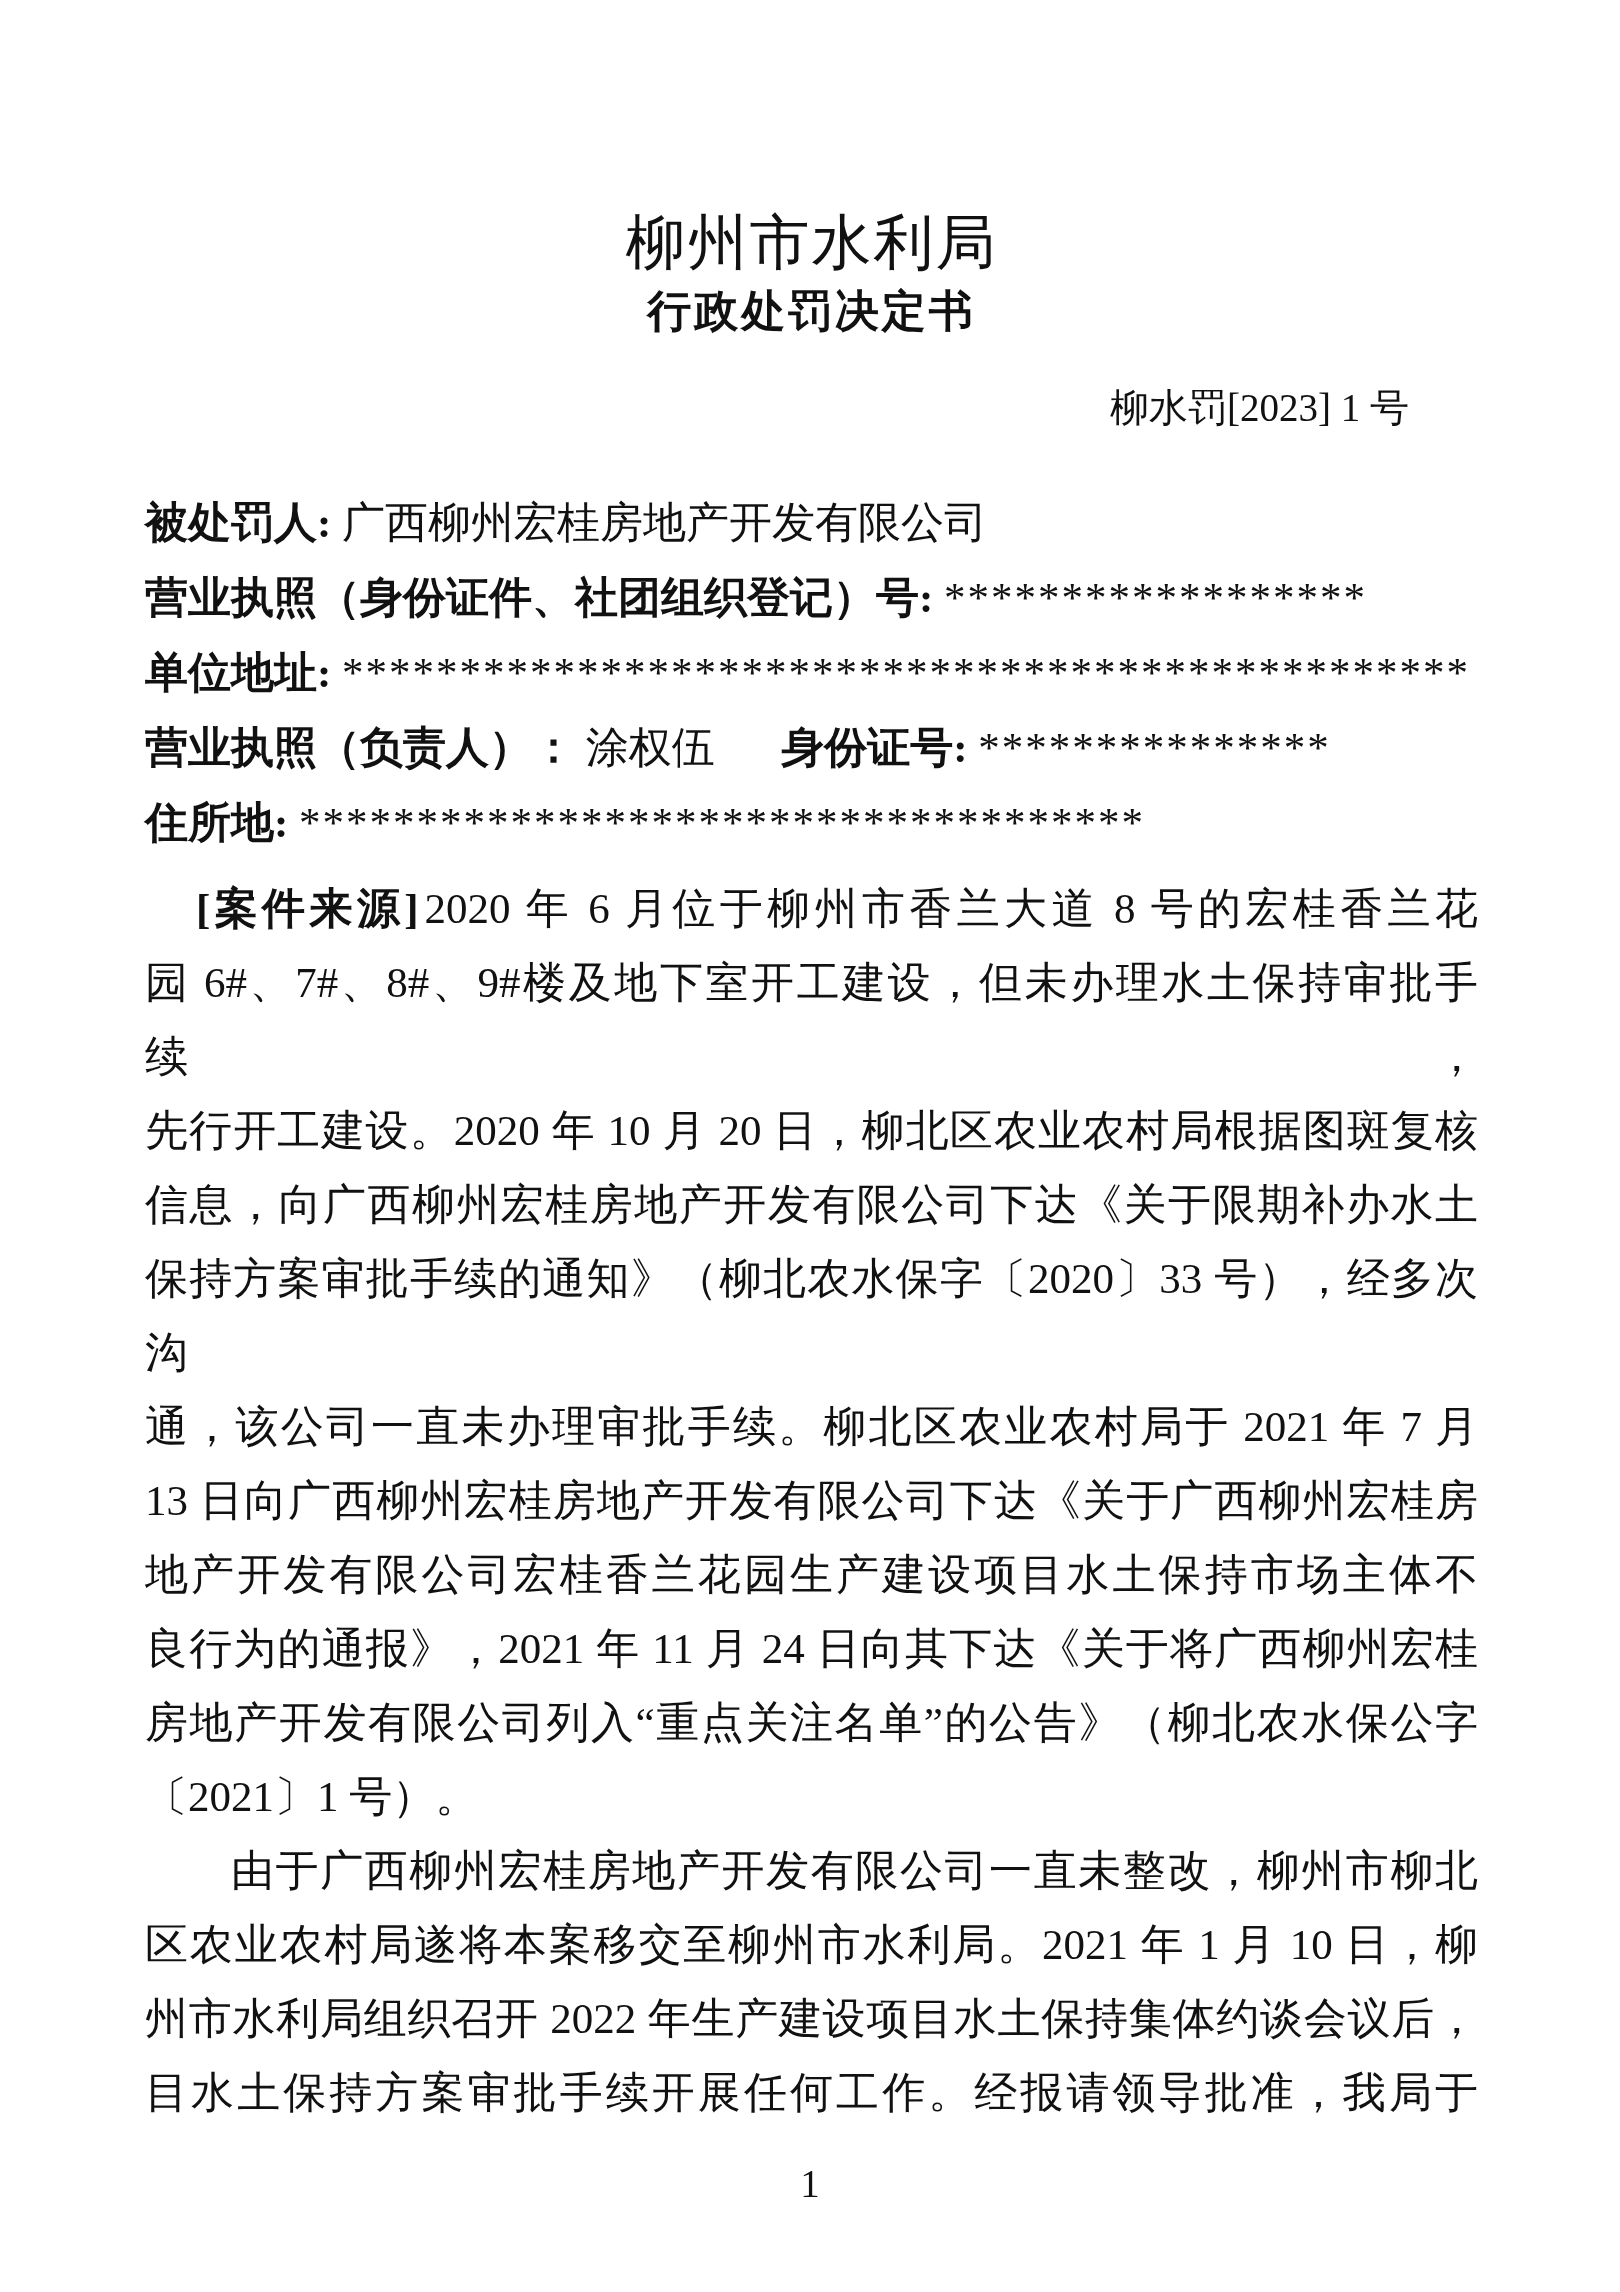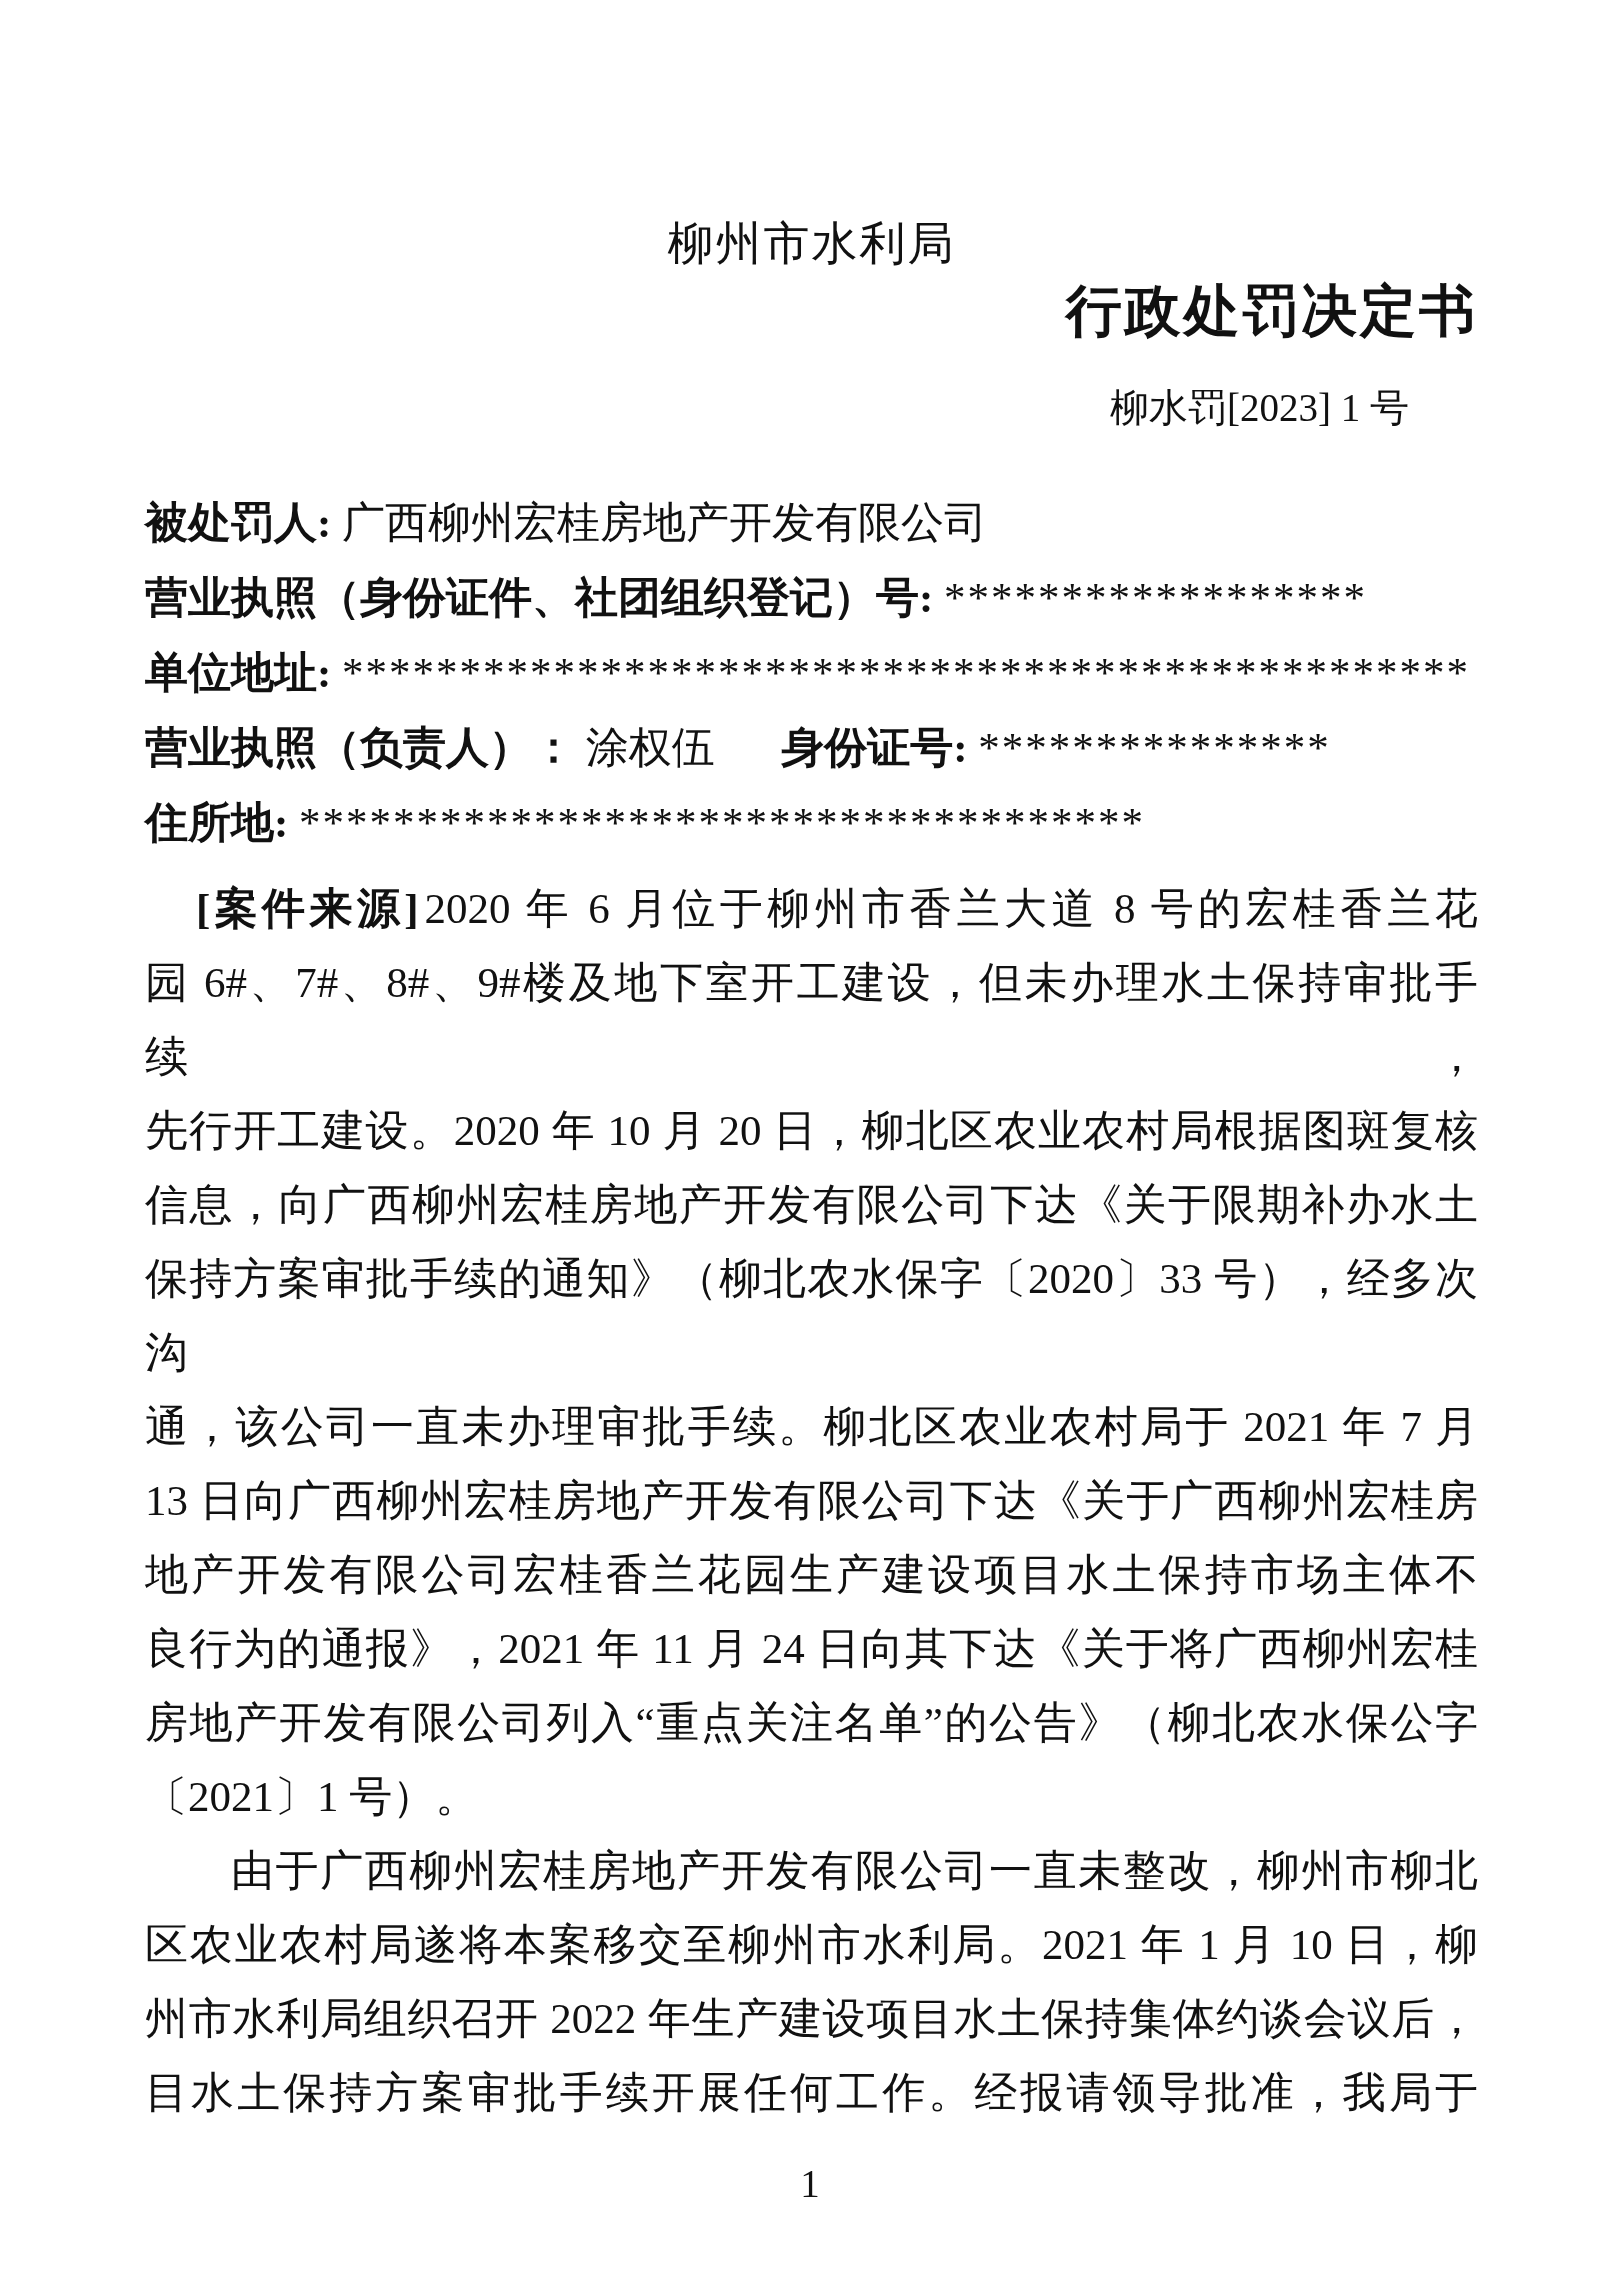--- a/index.html
+++ b/index.html
@@ -13,27 +13,27 @@
     overflow: hidden;
   }
   .content {
     position: absolute;
     left: 145px;
     top: 218px;
     width: 1333px;
   }
   .org-title {
     text-align: center;
-    font-size: 46px;
+    font-size: 60px;
     line-height: 51px;
     letter-spacing: 2px;
   }
   .doc-title {
-    text-align: right;
-    font-size: 56px;
+    text-align: center;
+    font-size: 44px;
     font-weight: 700;
     line-height: 65px;
     margin-top: 9.8px;
     letter-spacing: 2.9px;
   }
   .doc-number {
     text-align: right;
     padding-right: 69px;
     font-size: 39px;
     line-height: 45px;

